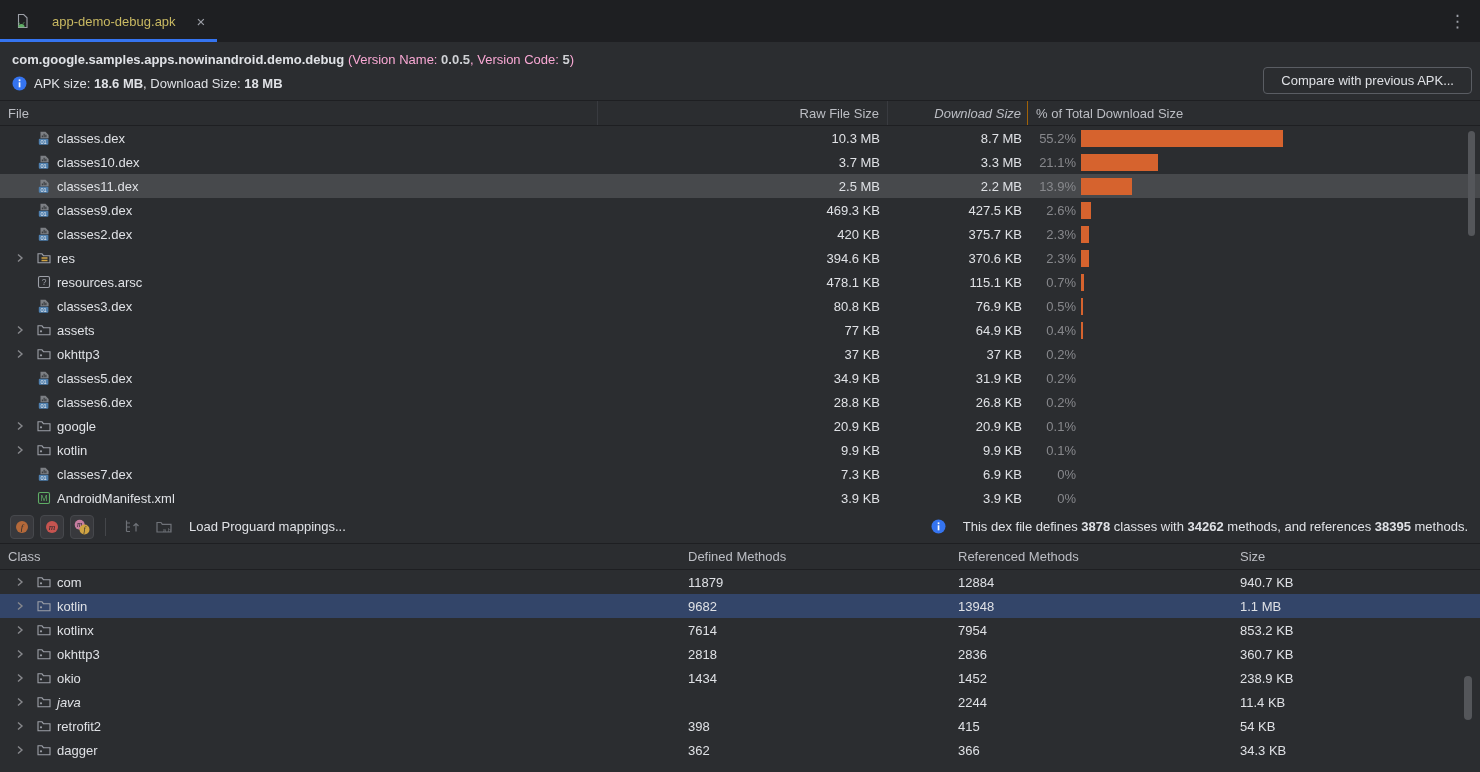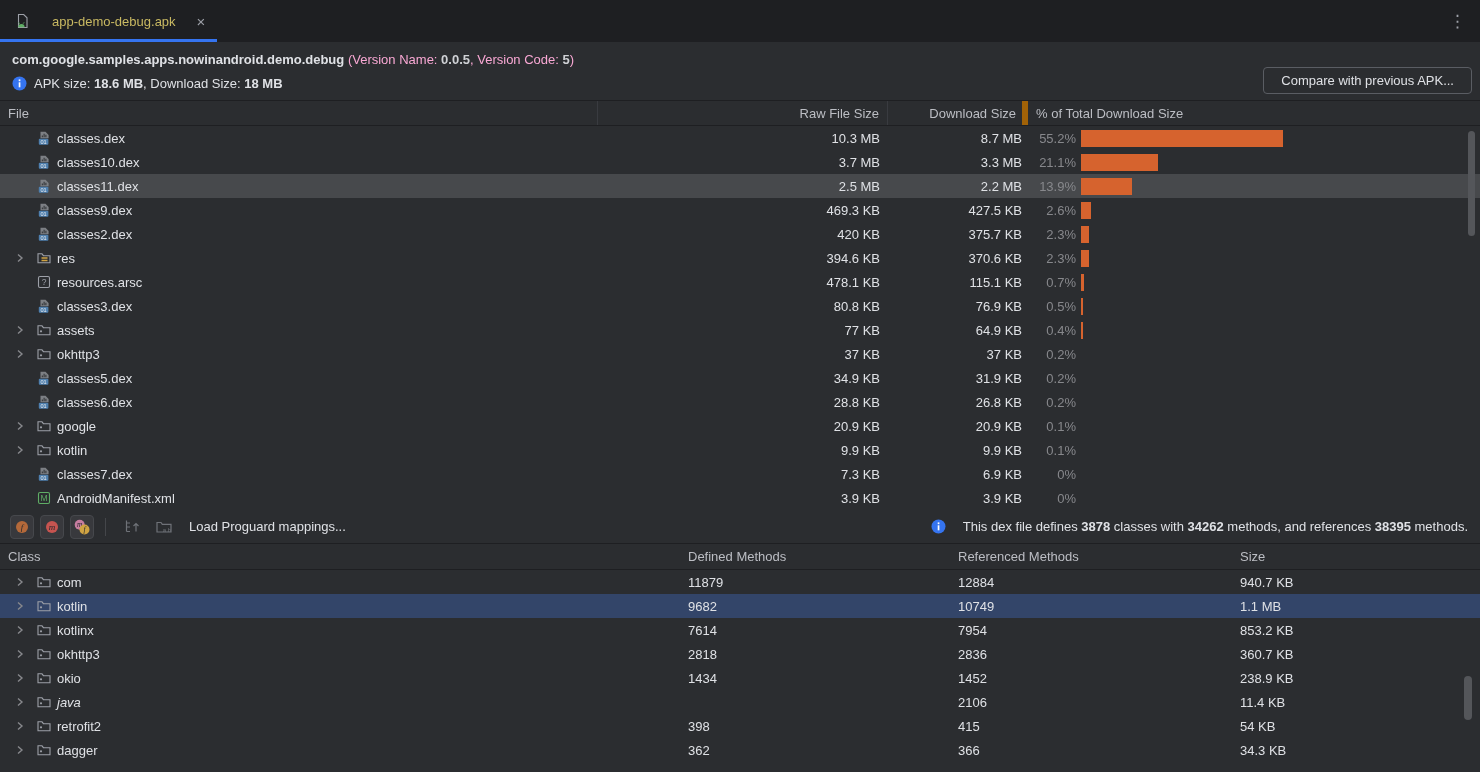--- a/index.html
+++ b/index.html
@@ -28,21 +28,21 @@
   .compare-btn {
     position:absolute; right:8px; top:25px; height:27px; padding:0 17px;
     background:transparent; border:1px solid #5a5d63; border-radius:4px;
     color:#dfe1e5; font-size:13px; font-family:inherit; cursor:pointer;
   }
   .info-ic { width:15px; height:15px; flex:0 0 15px; }
   
   .file-header { height:26px; display:flex; align-items:center; border-top:1px solid #1e1f22; border-bottom:1px solid #1e1f22; color:#bcbec4; }
   .fh-file { width:598px; padding-left:8px; border-right:1px solid #393b40; height:100%; display:flex; align-items:center; }
   .fh-raw  { width:290px; justify-content:flex-end; padding-right:8px; border-right:1px solid #393b40; height:100%; display:flex; align-items:center; }
-  .fh-dl   { width:140px; justify-content:flex-end; padding-right:6px; border-right:6px solid #a16207; height:100%; display:flex; align-items:center; }
+  .fh-dl   { width:140px; justify-content:flex-end; padding-right:6px; border-right:1px solid #a16207; height:100%; display:flex; align-items:center;font-style:italic; }
   .fh-pct  { flex:1; padding-left:8px; height:100%; display:flex; align-items:center; }
   .frow { height:24px; display:flex; align-items:center; cursor:default; }
   .frow.sel-inactive { background:#47494c; }
   .c-name { width:598px; display:flex; align-items:center; padding-left:14px; overflow:hidden; white-space:nowrap; }
   .chev-slot { width:22px; flex:0 0 22px; display:flex; align-items:center; }
   .row-icon { width:16px; height:16px; flex:0 0 16px; margin-right:5px; display:flex; align-items:center; justify-content:center; }
   .c-raw { width:290px; text-align:right; padding-right:8px; }
   .c-dl  { width:140px; text-align:right; padding-right:6px; }
   .c-pct { flex:1; display:flex; align-items:center; }
   .pct-txt { width:48px; text-align:right; color:#87888c; margin-right:5px; flex:0 0 48px; }
@@ -515,21 +515,21 @@
         </span>
         <span class="row-icon">
           <svg width="16" height="16" viewBox="0 0 16 16">
      <path d="M2 3.8 h4 l1.4 1.9 H14 V12.8 H2 Z" fill="none" stroke="#9da0a8" stroke-width="1.1"></path>
      <circle cx="5" cy="9.3" r="1.1" fill="#9da0a8"></circle>
           </svg>
         </span>
         <span>kotlin</span>
       </div>
       <div class="cc-def">9682</div>
-      <div class="cc-ref">10749</div>
+      <div class="cc-ref">13948</div>
       <div class="cc-size">1.1 MB</div>
     </div>
     <div class="crow">
       <div class="cc-class">
         <span class="chev-slot">
           <svg width="12" height="12" viewBox="0 0 12 12">
      <path d="M4 2.5 L8 6 L4 9.5" fill="none" stroke="#87888c" stroke-width="1.4"></path>
           </svg>
         </span>
         <span class="row-icon">
@@ -591,21 +591,21 @@
         </span>
         <span class="row-icon">
           <svg width="16" height="16" viewBox="0 0 16 16">
      <path d="M2 3.8 h4 l1.4 1.9 H14 V12.8 H2 Z" fill="none" stroke="#9da0a8" stroke-width="1.1"></path>
      <circle cx="5" cy="9.3" r="1.1" fill="#9da0a8"></circle>
           </svg>
         </span>
         <span class="italic">java</span>
       </div>
       <div class="cc-def"></div>
-      <div class="cc-ref">2106</div>
+      <div class="cc-ref">2244</div>
       <div class="cc-size">11.4 KB</div>
     </div>
     <div class="crow">
       <div class="cc-class">
         <span class="chev-slot">
           <svg width="12" height="12" viewBox="0 0 12 12">
      <path d="M4 2.5 L8 6 L4 9.5" fill="none" stroke="#87888c" stroke-width="1.4"></path>
           </svg>
         </span>
         <span class="row-icon">

